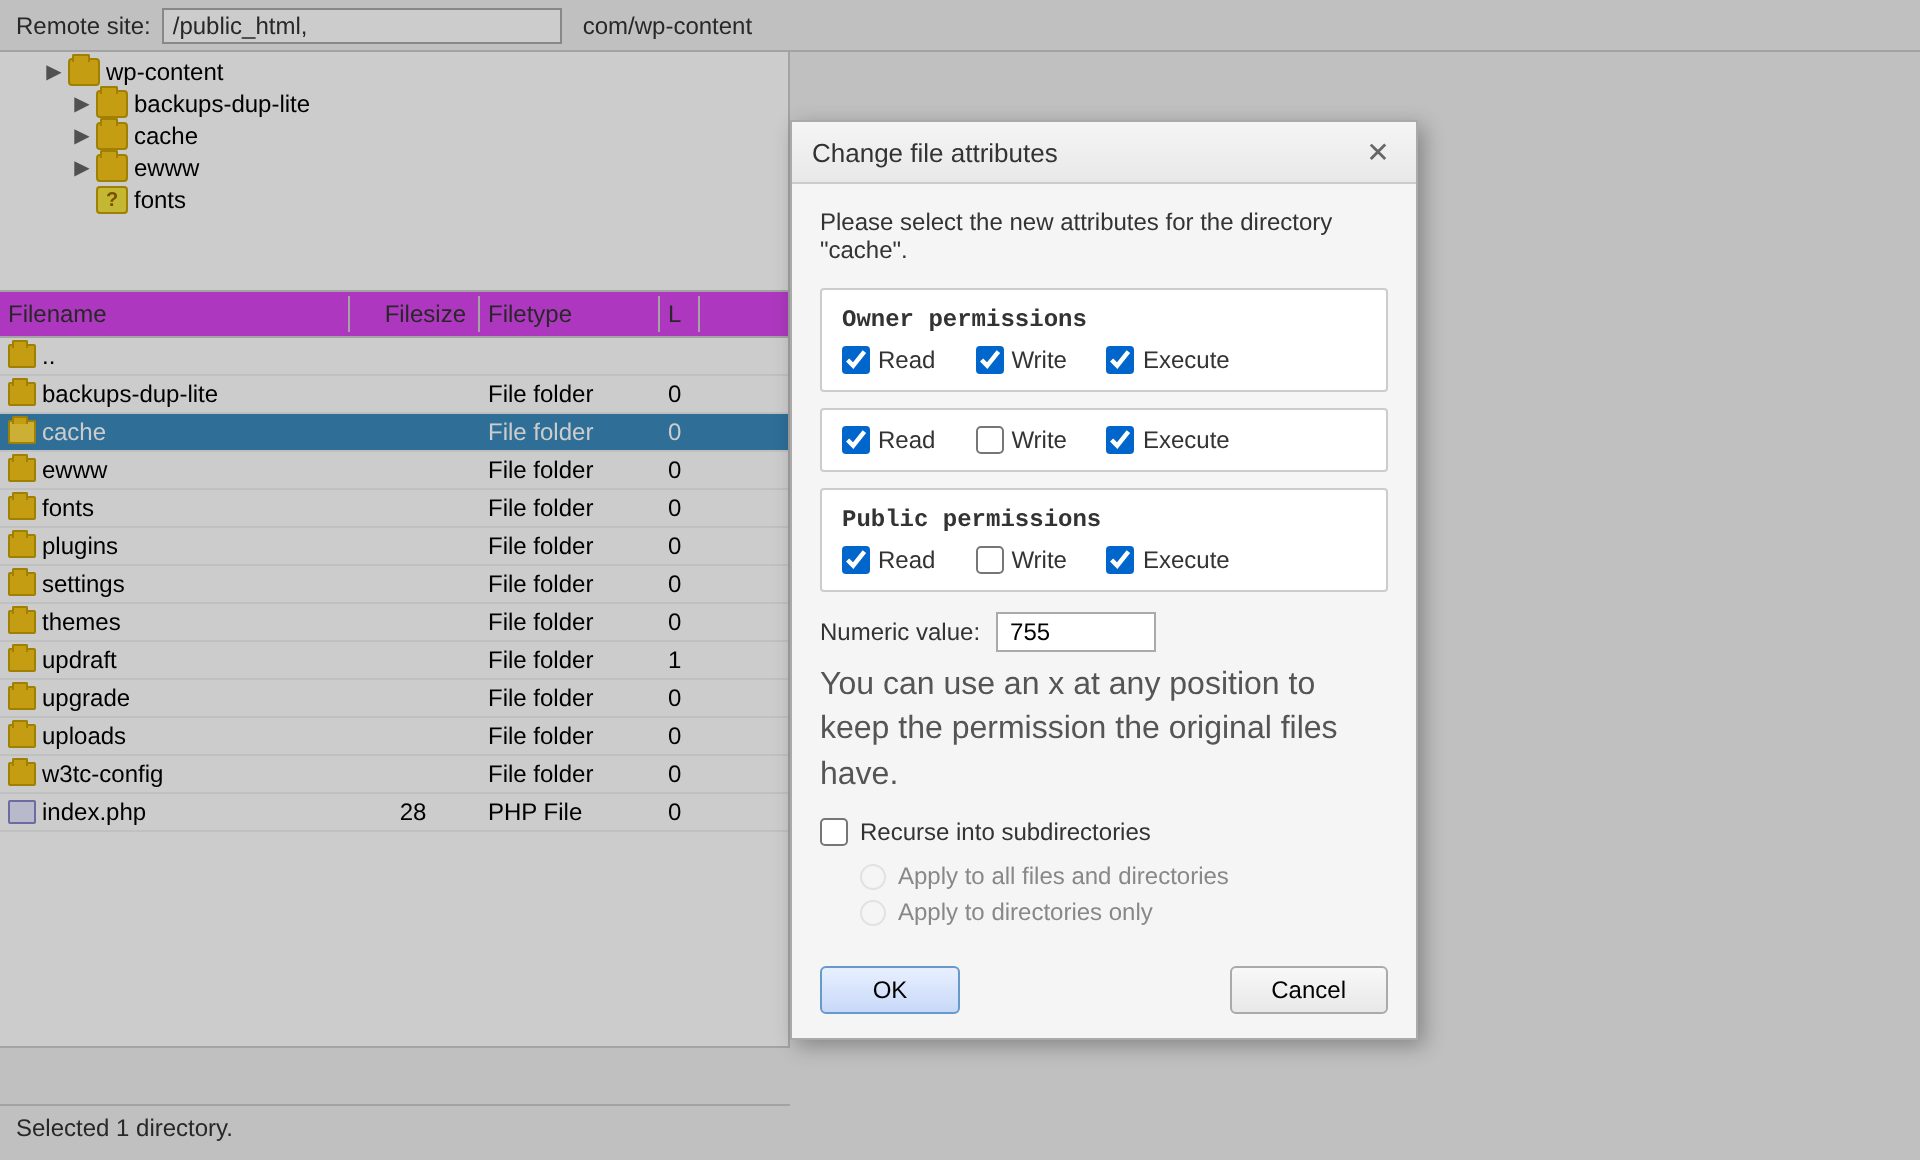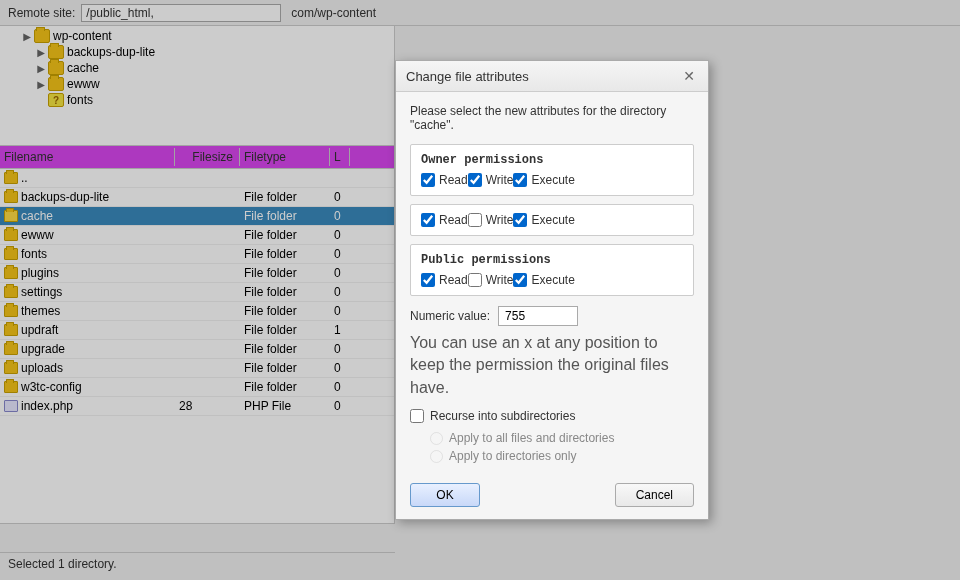--- a/index.html
+++ b/index.html
@@ -107,21 +107,21 @@
     .file-list-body { overflow: hidden; }
     .file-row {
       display: flex;
       align-items: center;
       padding: 1px 0;
       border-bottom: 1px solid #f0f0f0;
     }
 
     .file-cell { padding: 1px 4px; font-size: 12px; overflow: hidden; text-overflow: ellipsis; white-space: nowrap; }
     .file-name-cell { width: 175px; display: flex; align-items: center; }
-    .file-size-cell { width: 65px; text-align: left; padding-right: 6px; }
+    .file-size-cell { width: 65px; text-align: center; padding-right: 6px; }
     .file-type-cell { width: 90px; }
     .file-l-cell { width: 20px; }
     .file-icon-folder { display: inline-block; width: 14px; height: 12px; background: #f5c518; border: 1px solid #c9a000; border-radius: 1px; margin-right: 3px; position: relative; flex-shrink: 0; }
     .file-icon-folder::before { content: ''; position: absolute; top: -3px; left: 1px; width: 6px; height: 3px; background: #f5c518; border: 1px solid #c9a000; border-bottom: none; border-radius: 1px 1px 0 0; }
     .file-icon-folder.selected-folder { background: #ffdd44; }
     .file-icon-php { display: inline-block; width: 14px; height: 12px; background: #e8e8ff; border: 1px solid #8888cc; border-radius: 1px; margin-right: 3px; flex-shrink: 0; }
 
     
     .status-bar {
       position: absolute;
@@ -212,21 +212,21 @@
     }
     .permissions-group-title {
       font-size: 12px;
       font-weight: 600;
       color: #333;
       margin-bottom: 6px;
       font-family: Liberation Mono, monospace;
     }
     .permissions-checkboxes {
       display: flex;
-      gap: 0;
+      gap: 20px;
       align-items: center;
     }
     .checkbox-item {
       display: flex;
       align-items: center;
       gap: 4px;
       cursor: pointer;
     }
     .checkbox-input {
       width: 14px; height: 14px;

